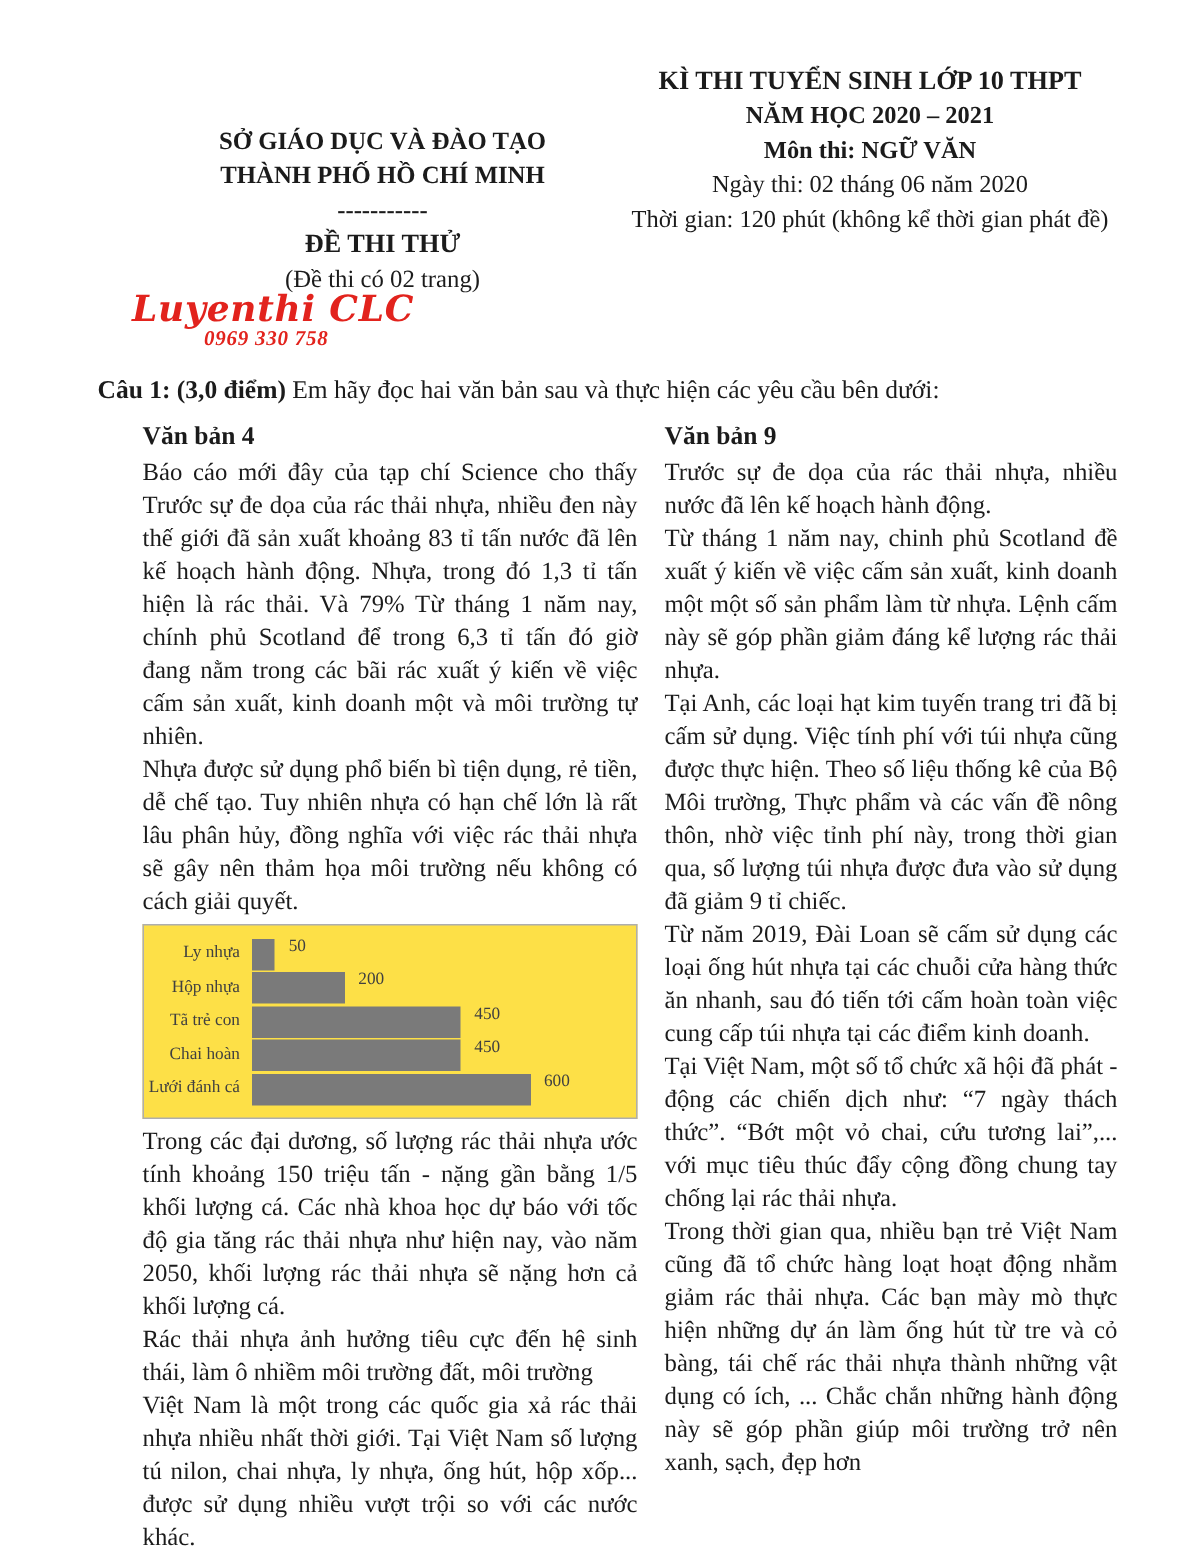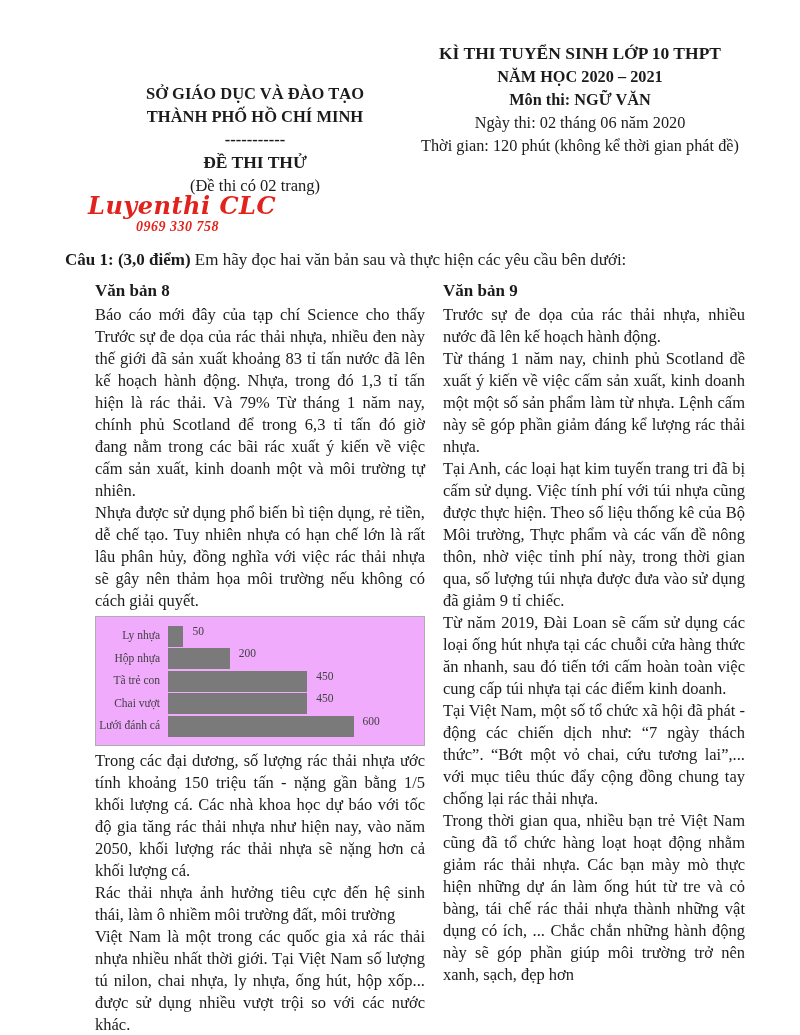--- a/index.html
+++ b/index.html
@@ -34,21 +34,21 @@
   .col-1 { width: 330px; }
   .col-2 { flex: 1; }
   .col-title { font-weight: bold; font-size: 17px; margin-bottom: 2px; text-align: left; }
   .para { text-align: justify; }
 
   
   .chart {
     border: 1px solid #aeaeae;
     margin: 4px 0 4px 0;
     padding: 7px 24px 7px 0;
-    background: #f0abfc;
+    background: #fde047;
   }
   .chart-row { display: flex; align-items: center; margin: 1.5px 0; height: 21px; }
   .chart-label {
     width: 72px; text-align: right; padding-right: 8px;
     font-size: 11.5px; line-height: 1; color: #404040; flex: none;
     white-space: nowrap;
   }
   .chart-track { flex: 1; display: flex; align-items: flex-start; height: 21px; }
   .chart-bar { height: 21px; flex: none; }
   .chart-value { font-size: 11.5px; color: #404040; margin-left: 9px; line-height: 1; }
@@ -80,21 +80,21 @@
     <div class="logo-phone">0969 330 758</div>
   </div>
 
   <div class="question">
     <span class="bold">Câu 1: (3,0 điểm)</span><span> Em hãy đọc hai văn bản sau và thực hiện các yêu cầu bên dưới:</span>
   </div>
 
   <div class="columns">
 
     <div class="col col-1">
-      <div class="col-title">Văn bản 8</div>
+      <div class="col-title">Văn bản 4</div>
       <div class="para">Báo cáo mới đây của tạp chí Science cho thấy Trước sự đe dọa của rác thải nhựa, nhiều đen này thế giới đã sản xuất khoảng 83 tỉ tấn nước đã lên kế hoạch hành động. Nhựa, trong đó 1,3 tỉ tấn hiện là rác thải. Và 79% Từ tháng 1 năm nay, chính phủ Scotland để trong 6,3 tỉ tấn đó giờ đang nằm trong các bãi rác xuất ý kiến về việc cấm sản xuất, kinh doanh một và môi trường tự nhiên.</div>
       <div class="para">Nhựa được sử dụng phổ biến bì tiện dụng, rẻ tiền, dễ chế tạo. Tuy nhiên nhựa có hạn chế lớn là rất lâu phân hủy, đồng nghĩa với việc rác thải nhựa sẽ gây nên thảm họa môi trường nếu không có cách giải quyết.</div>
 
       <div class="chart">
           <div class="chart-row">
             <span class="chart-label">Ly nhựa</span>
             <div class="chart-track">
               <div class="chart-bar" style="width: 6.66667%; background: rgb(122, 122, 122);"></div>
               <span class="chart-value">50</span>
             </div>
@@ -107,21 +107,21 @@
             </div>
           </div>
           <div class="chart-row">
             <span class="chart-label">Tã trẻ con</span>
             <div class="chart-track">
               <div class="chart-bar" style="width: 60%; background: rgb(122, 122, 122);"></div>
               <span class="chart-value">450</span>
             </div>
           </div>
           <div class="chart-row">
-            <span class="chart-label">Chai vượt</span>
+            <span class="chart-label">Chai hoàn</span>
             <div class="chart-track">
               <div class="chart-bar" style="width: 60%; background: rgb(122, 122, 122);"></div>
               <span class="chart-value">450</span>
             </div>
           </div>
           <div class="chart-row">
             <span class="chart-label">Lưới đánh cá</span>
             <div class="chart-track">
               <div class="chart-bar" style="width: 80%; background: rgb(122, 122, 122);"></div>
               <span class="chart-value">600</span>

